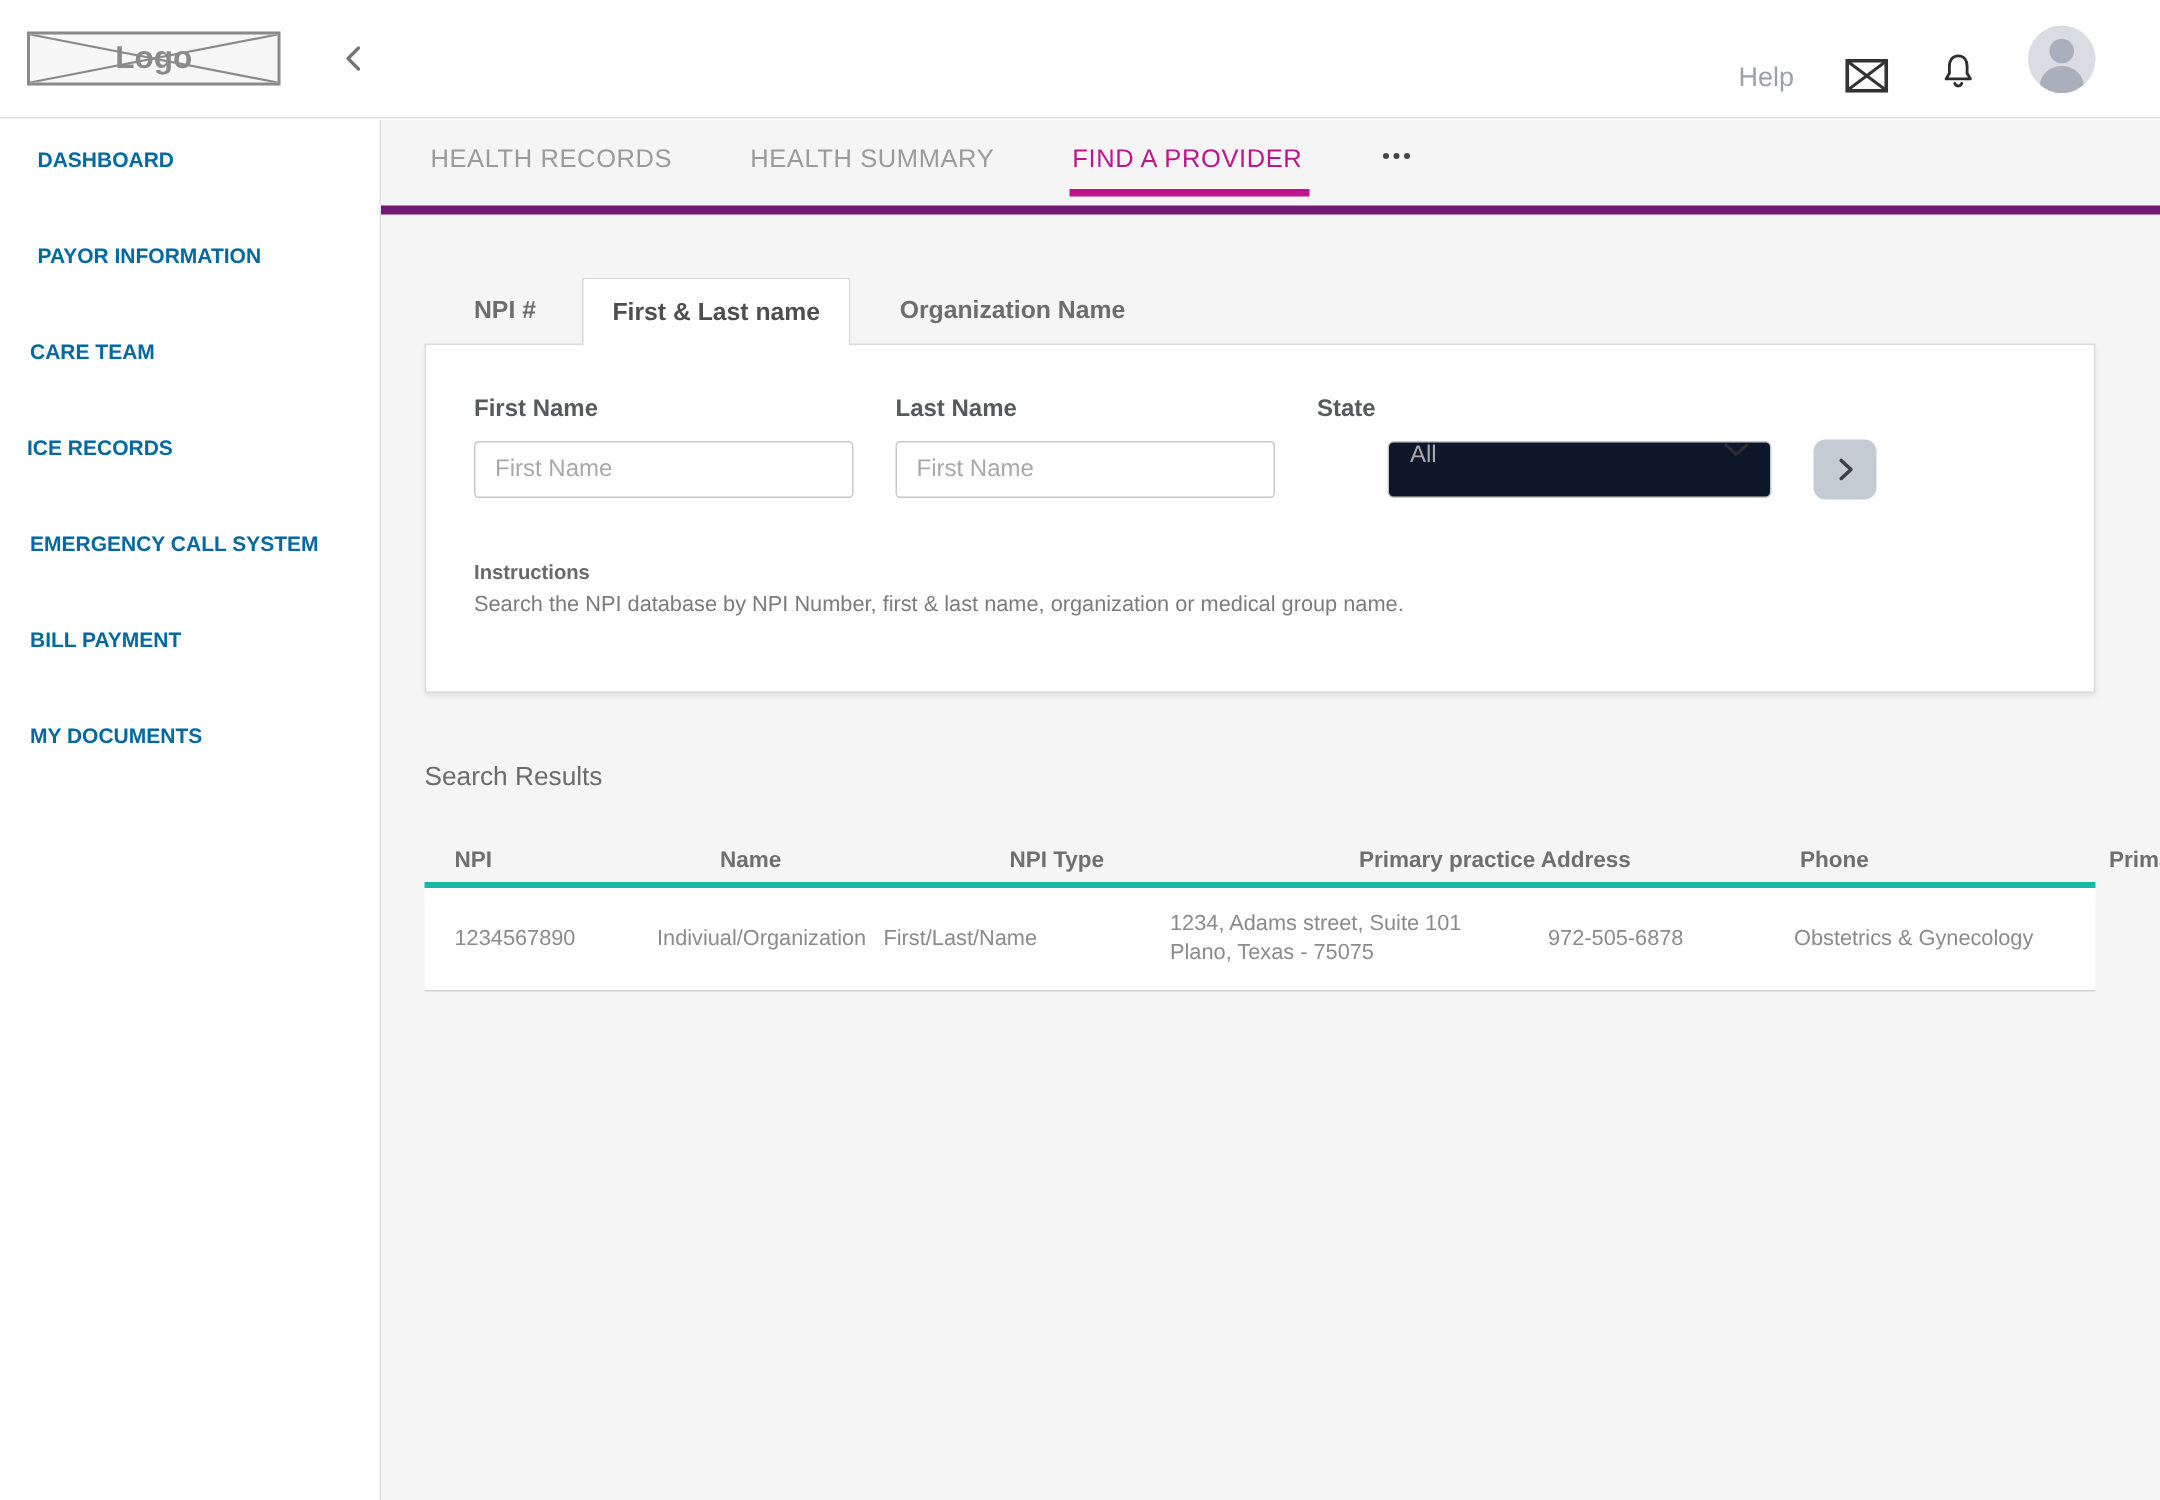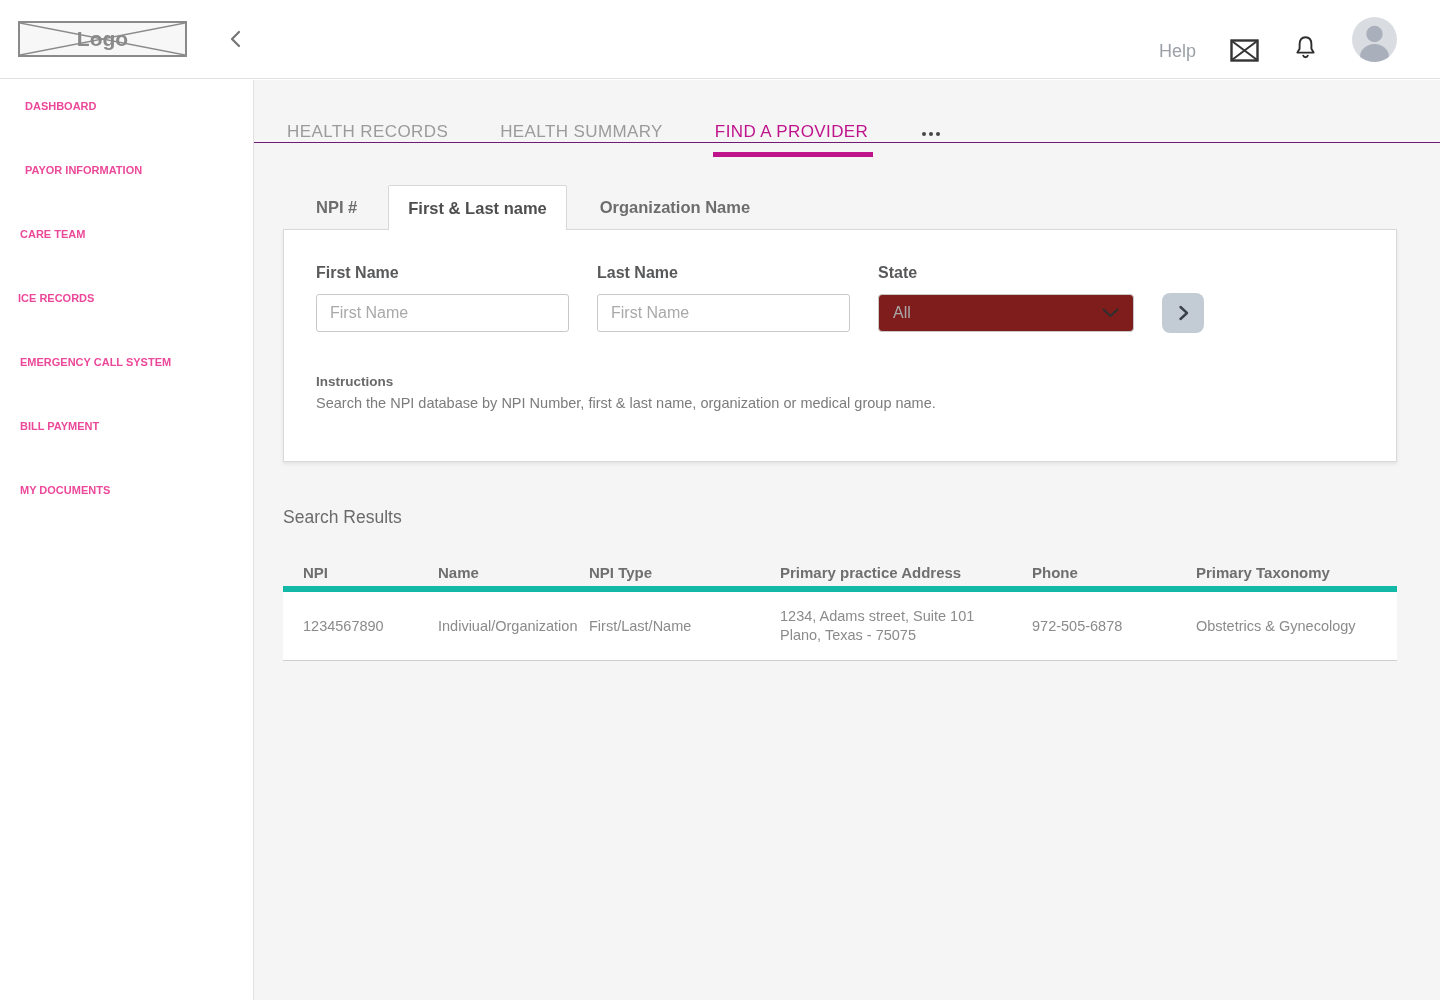--- a/index.html
+++ b/index.html
@@ -20,29 +20,29 @@
   .topbar-right { margin-left:auto; margin-right:43px; display:flex; align-items:flex-end; gap:34px; }
   .help-link { font-size:18px; color:#9ba1a7; cursor:pointer; }
   .icon-btn { display:flex; align-items:center; justify-content:center; cursor:pointer; }
   .avatar { width:45px; height:45px; border-radius:50%; background:#d9dce1; overflow:hidden;
     display:flex; align-items:flex-end; justify-content:center; cursor:pointer; }
 
   
   .sidebar { position:absolute; left:0; top:80px; width:254px; height:920px;
     background:#fff; border-right:1px solid #e2e2e2; padding-top:14px; z-index:4; }
   .side-item { height:24px; margin-bottom:40px; display:flex; align-items:center;
-    padding-left:20px; font-size:11px; font-weight:bold; color:#ec4899; cursor:pointer; }
+    padding-left:20px; font-size:14px; font-weight:bold; color:#0369a1; cursor:pointer; }
   .side-item:nth-child(1), .side-item:nth-child(2) { padding-left:25px; }
   .side-item:nth-child(4) { padding-left:18px; }
 
   
   .main { position:absolute; left:254px; top:80px; width:1186px; height:920px; background:#f5f5f6; }
 
-  .tabstrip { position:relative; height:63px; border-bottom:1px solid #701a75;
-    display:flex; align-items:flex-end; padding-left:33px; padding-top:16px; gap:52px; }
+  .tabstrip { position:relative; height:63px; border-bottom:6px solid #701a75;
+    display:flex; align-items:flex-start; padding-left:33px; padding-top:16px; gap:52px; }
   .tab { position:relative; font-size:17px; letter-spacing:0.4px; color:#9b9b9b;
     cursor:pointer; white-space:nowrap; }
   .tab.active { color:var(--accent,#C0148C); }
   .tab.active::after { content:""; position:absolute; left:-2px; right:-5px; bottom:-15px;
     height:5px; background:var(--accent,#C0148C); }
   .tab-more { display:flex; gap:3px; align-items:center; cursor:pointer; padding:6px 2px; }
   .tab-more .dot { width:4px; height:4px; border-radius:50%; background:#464646; }
 
   .content { padding-left:29px; }
 
@@ -56,35 +56,35 @@
   
   .panel { position:relative; width:1114px; background:#fff; border:1px solid #d9d9d9;
     box-shadow:0 2px 4px rgba(0,0,0,0.08); padding:34px 0 50px 32px; }
   .fields-row { display:flex; gap:28px; }
   .field-label { font-size:16px; font-weight:bold; color:#58595b; margin-bottom:12px; }
   .text-input { width:253px; height:38px; border:1px solid #c9c9c9; border-radius:3px;
     background:#fff; padding:0 13px; font-size:16px; color:#444;
     font-family:"Liberation Sans","DejaVu Sans",sans-serif; outline:none; }
   .text-input::placeholder { color:#a9a9a9; }
   .select-box { width:256px; height:38px; border:1px solid #c9c9c9; border-radius:4px;
-    background:#7f1d1d; display:flex; align-items:center; padding:0 14px; cursor:pointer; }
+    background:#0f172a; display:flex; align-items:flex-start; padding:0 14px; cursor:pointer;margin-left:47px; }
   .select-value { font-size:16px; color:#a9a9a9; flex:1; }
   .go-field { display:flex; align-items:flex-end; }
   .go-button { width:42px; height:40px; border:none; border-radius:8px;
     background:var(--button-bg,#C3CCD5); display:flex; align-items:center; justify-content:center;
     cursor:pointer; margin-bottom:-1px; }
   .instructions { margin-top:42px; }
   .instructions-title { font-size:13.5px; font-weight:bold; color:#696969; margin-bottom:6px; }
   .instructions-body { font-size:14.5px; color:#7c7c7c; }
 
   
   .results-title { margin-top:45px; font-size:17.5px; color:#6b6b6b; }
   .table { margin-top:30px; width:1114px; }
   .thead, .trow { display:grid; grid-template-columns:155px 151px 191px 252px 164px 201px; }
-  .thead { height:34px; border-bottom:6px solid #14b8a6; }
+  .thead { height:34px; border-bottom:4px solid #14b8a6;gap:42px; }
   .th { display:flex; align-items:center; font-size:15px; font-weight:bold; color:#6f6f6f; }
   .th:first-child, .td:first-child { padding-left:20px; }
   .trow { height:69px; background:#fff; border-bottom:1px solid #cfcfcf; cursor:pointer; }
   .td { display:flex; align-items:center; font-size:14.5px; color:#8b8b8b; padding-right:16px; }
   .td.addr { flex-direction:column; align-items:flex-start; justify-content:center; line-height:19px; }
 
   svg { display:block; }
 </style>
 </head>
 <body>

